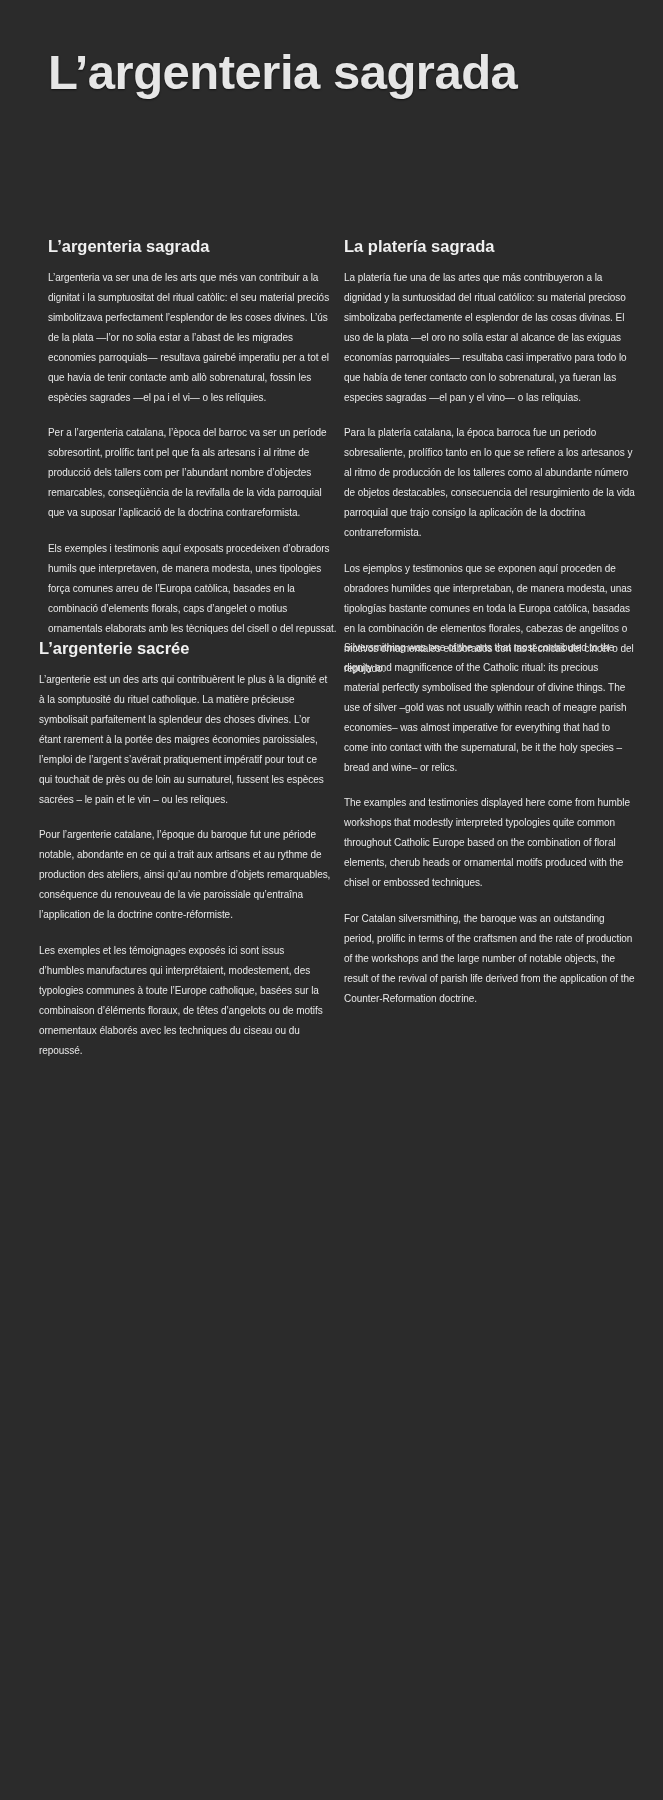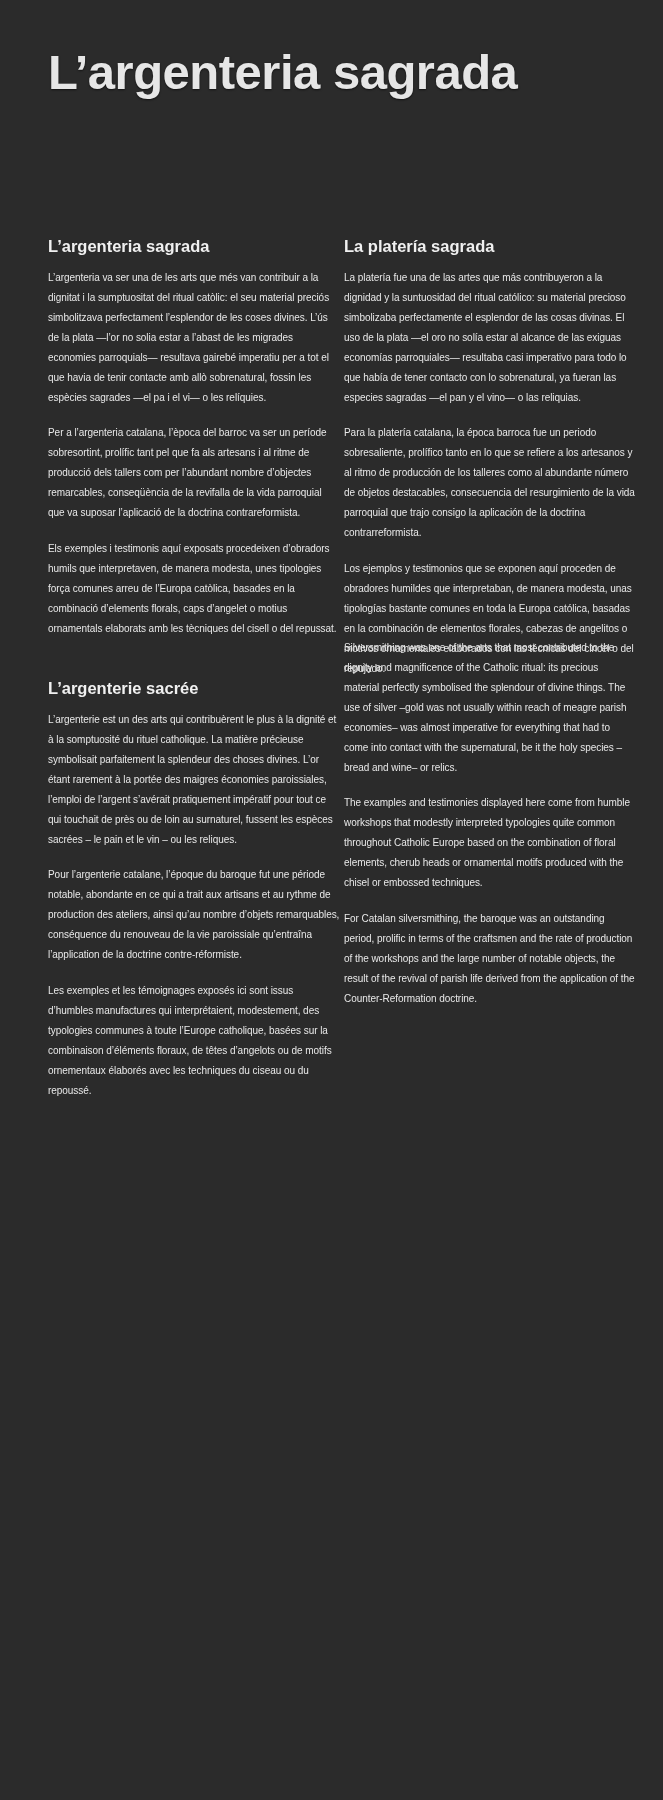--- a/index.html
+++ b/index.html
@@ -40,21 +40,21 @@
     }
     .section p {
       margin: 0 0 15.3px 0;
       font-size: 10px;
       line-height: 20px;
       color: #e8e8e8;
       letter-spacing: -0.05px;
     }
     #sec-ca { left: 48px; top: 236px; }
     #sec-es { left: 344px; top: 236px; }
-    #sec-fr { left: 48px; top: 638px; margin-top: 40px; }
+    #sec-fr { left: 39px; top: 638px; }
     #sec-en { left: 344px; top: 638px; }
   </style>
 </head>
 <body>
 
 <h1 class="main-title">L’argenteria sagrada</h1>
 
 <section class="section" id="sec-ca">
   <h2>L’argenteria sagrada</h2>
   <p>L’argenteria va ser una de les arts que més van contribuir a la dignitat i la sumptuositat del ritual catòlic: el seu material preciós simbolitzava perfectament l’esplendor de les coses divines. L’ús de la plata —l’or no solia estar a l’abast de les migrades economies parroquials— resultava gairebé imperatiu per a tot el que havia de tenir contacte amb allò sobrenatural, fossin les espècies sagrades —el pa i el vi— o les relíquies.</p>

